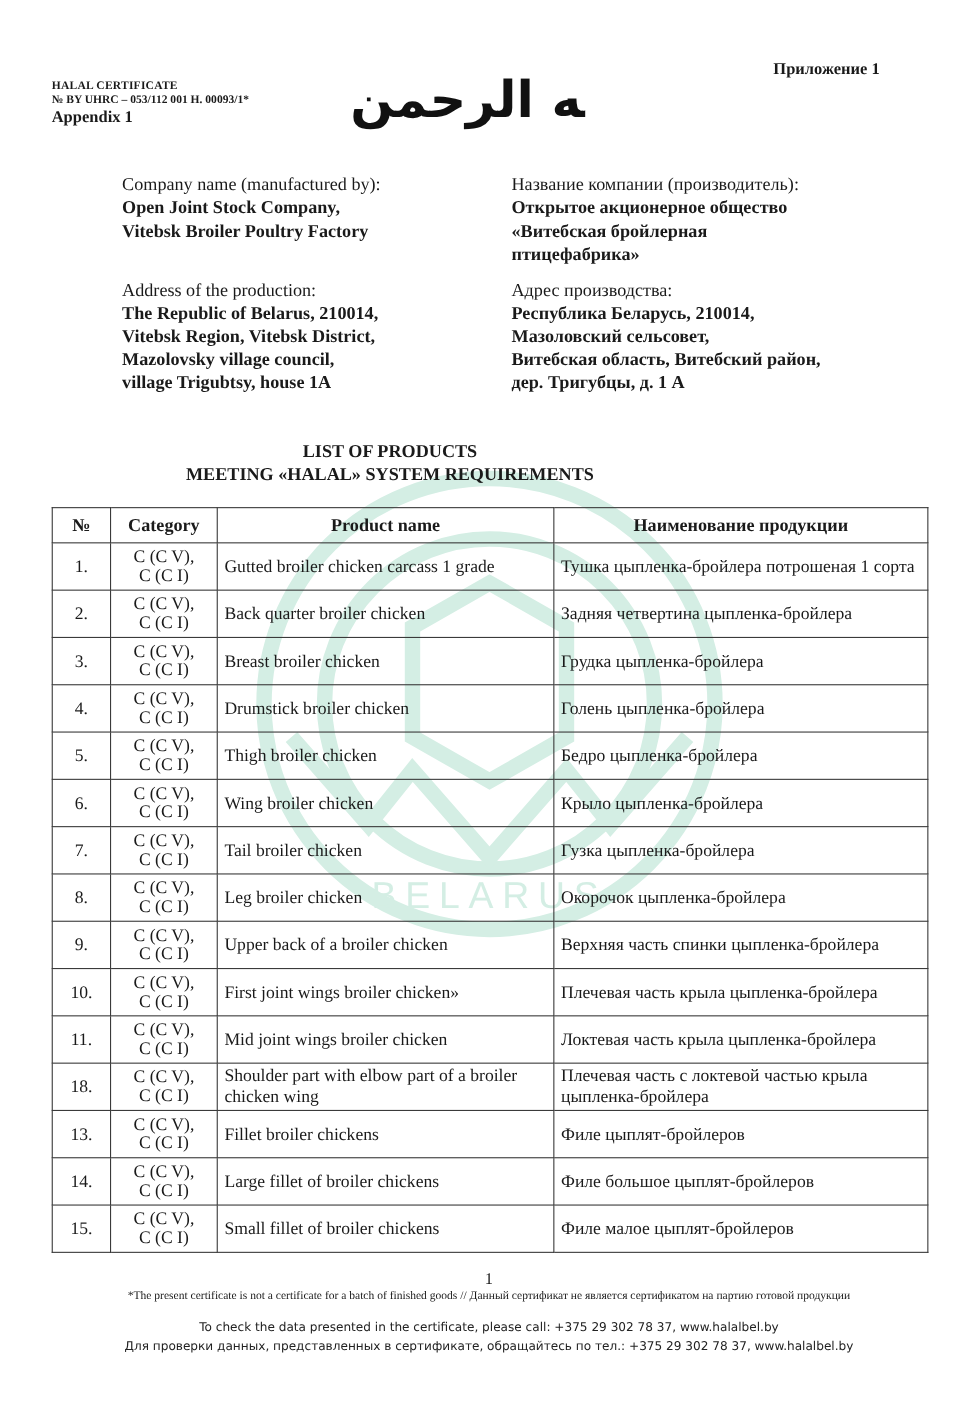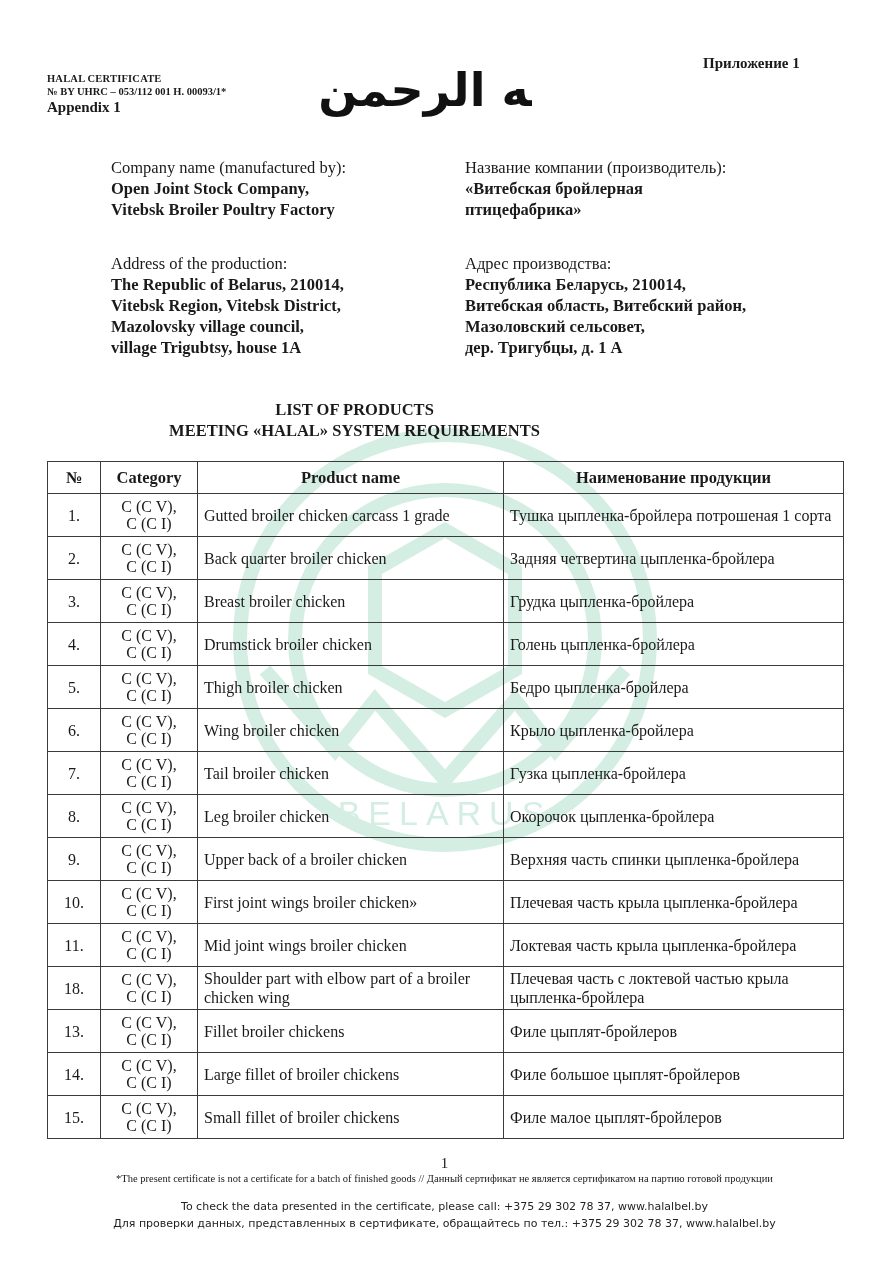--- a/index.html
+++ b/index.html
@@ -78,35 +78,36 @@
   <text x="107" y="66" text-anchor="middle" font-size="46" font-weight="bold" font-family="DejaVu Sans, sans-serif" fill="#111">بسم الله الرحمن الرحيم</text>
 </svg>
 
 <div id="company-en" class="abs info col-en">
   <div class="lbl">Company name (manufactured by):</div>
   <div class="val">Open Joint Stock Company,</div>
   <div class="val">Vitebsk Broiler Poultry Factory</div>
 </div>
 <div id="company-ru" class="abs info col-ru">
   <div class="lbl">Название компании (производитель):</div>
+  <div class="val">Открытое акционерное общество</div>
   <div class="val">«Витебская бройлерная</div>
   <div class="val">птицефабрика»</div>
 </div>
 <div id="address-en" class="abs info col-en">
   <div class="lbl">Address of the production:</div>
   <div class="val">The Republic of Belarus, 210014,</div>
   <div class="val">Vitebsk Region, Vitebsk District,</div>
   <div class="val">Mazolovsky village council,</div>
   <div class="val">village Trigubtsy, house 1A</div>
 </div>
 <div id="address-ru" class="abs info col-ru">
   <div class="lbl">Адрес производства:</div>
   <div class="val">Республика Беларусь, 210014,</div>
+  <div class="val">Мазоловский сельсовет,</div>
   <div class="val">Витебская область, Витебский район,</div>
-  <div class="val">Мазоловский сельсовет,</div>
   <div class="val">дер. Тригубцы, д. 1 А</div>
 </div>
 
 <div id="list-title" class="abs">
   <div>LIST OF PRODUCTS</div>
   <div>MEETING «HALAL» SYSTEM REQUIREMENTS</div>
 </div>
 
 <table id="products-table" class="abs">
   <thead>

